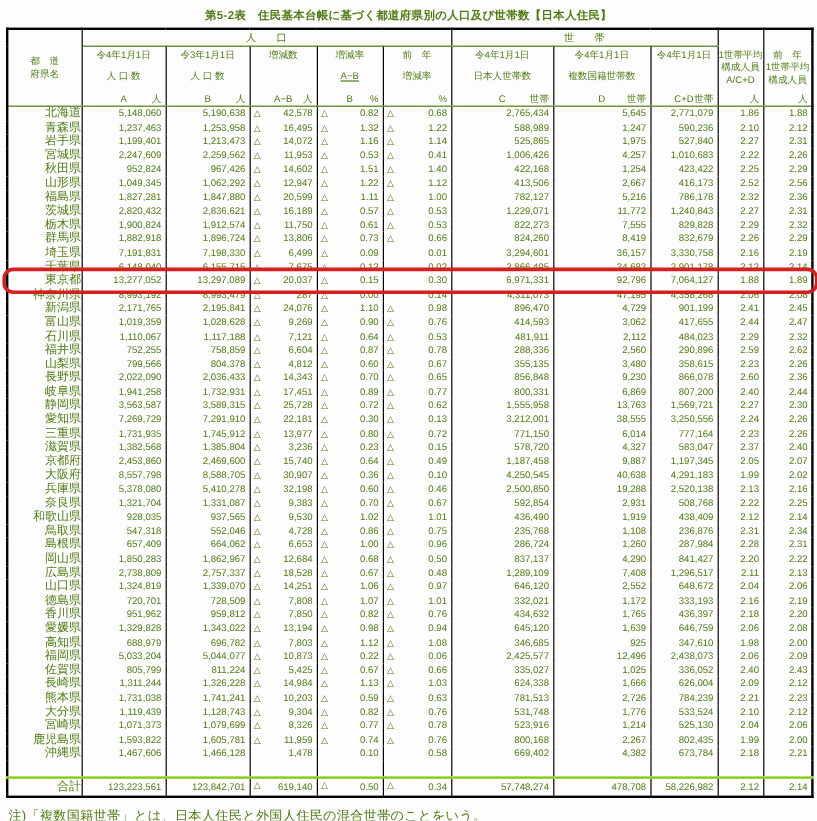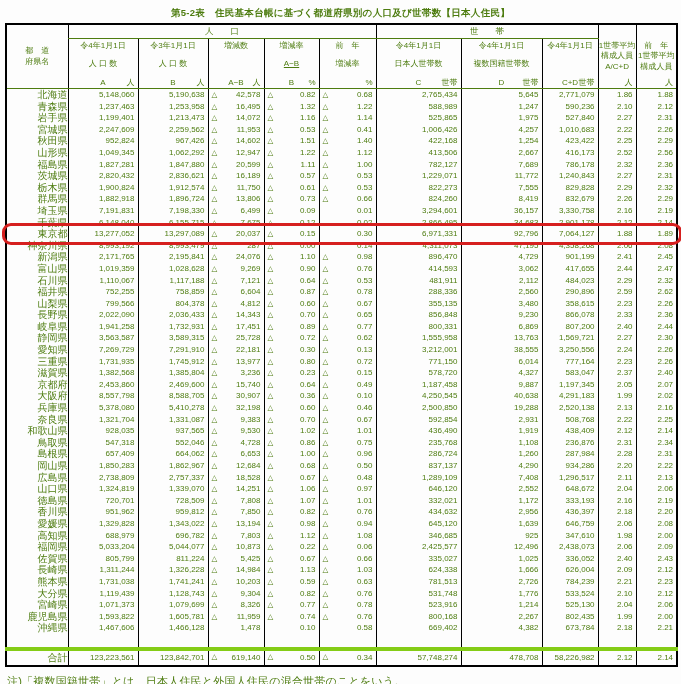--- a/index.html
+++ b/index.html
@@ -63,21 +63,21 @@
     white-space:nowrap;
     overflow:hidden;
   }
   tbody td.pref{text-align:right;font-size:10px;}
   tbody td.num{text-align:right;padding-right:3px;position:relative;}
   tbody td.num .tri{
     position:absolute;left:3px;top:0;
     font-size:7.5px;
   }
   tr.spacer-row td{height:13px;}
-  tr.total-row td{border-top:4px solid #84cc16;height:14px;margin-left:32px;}
+  tr.total-row td{border-top:2px solid #84cc16;height:14px;margin-left:32px;}
   .highlight-box{
     position:absolute;
     border:3px solid #d6201f;
     border-radius:9px;
     pointer-events:none;
     box-sizing:border-box;
   }
   .footnote{
     font-size:11px;
     margin:7px 0 0 7px;
@@ -279,21 +279,21 @@
           <td class="num">2.56</td>
         </tr>
         <tr>
           <td class="pref">福島県</td>
           <td class="num">1,827,281</td>
           <td class="num">1,847,880</td>
           <td class="num"><span class="tri">△</span>20,599</td>
           <td class="num"><span class="tri">△</span>1.11</td>
           <td class="num"><span class="tri">△</span>1.00</td>
           <td class="num">782,127</td>
-          <td class="num">7,689</td>
+          <td class="num">5,216</td>
           <td class="num">786,178</td>
           <td class="num">2.32</td>
           <td class="num">2.36</td>
         </tr>
         <tr>
           <td class="pref">茨城県</td>
           <td class="num">2,820,432</td>
           <td class="num">2,836,621</td>
           <td class="num"><span class="tri">△</span>16,189</td>
           <td class="num"><span class="tri">△</span>0.57</td>
@@ -450,21 +450,21 @@
         <tr>
           <td class="pref">長野県</td>
           <td class="num">2,022,090</td>
           <td class="num">2,036,433</td>
           <td class="num"><span class="tri">△</span>14,343</td>
           <td class="num"><span class="tri">△</span>0.70</td>
           <td class="num"><span class="tri">△</span>0.65</td>
           <td class="num">856,848</td>
           <td class="num">9,230</td>
           <td class="num">866,078</td>
-          <td class="num">2.33</td>
+          <td class="num">2.60</td>
           <td class="num">2.36</td>
         </tr>
         <tr>
           <td class="pref">岐阜県</td>
           <td class="num">1,941,258</td>
           <td class="num">1,732,931</td>
           <td class="num"><span class="tri">△</span>17,451</td>
           <td class="num"><span class="tri">△</span>0.89</td>
           <td class="num"><span class="tri">△</span>0.77</td>
           <td class="num">800,331</td>
@@ -618,21 +618,21 @@
         </tr>
         <tr>
           <td class="pref">岡山県</td>
           <td class="num">1,850,283</td>
           <td class="num">1,862,967</td>
           <td class="num"><span class="tri">△</span>12,684</td>
           <td class="num"><span class="tri">△</span>0.68</td>
           <td class="num"><span class="tri">△</span>0.50</td>
           <td class="num">837,137</td>
           <td class="num">4,290</td>
-          <td class="num">934,286</td>
+          <td class="num">841,427</td>
           <td class="num">2.20</td>
           <td class="num">2.22</td>
         </tr>
         <tr>
           <td class="pref">広島県</td>
           <td class="num">2,738,809</td>
           <td class="num">2,757,337</td>
           <td class="num"><span class="tri">△</span>18,528</td>
           <td class="num"><span class="tri">△</span>0.67</td>
           <td class="num"><span class="tri">△</span>0.48</td>
@@ -669,21 +669,21 @@
           <td class="num">2.19</td>
         </tr>
         <tr>
           <td class="pref">香川県</td>
           <td class="num">951,962</td>
           <td class="num">959,812</td>
           <td class="num"><span class="tri">△</span>7,850</td>
           <td class="num"><span class="tri">△</span>0.82</td>
           <td class="num"><span class="tri">△</span>0.76</td>
           <td class="num">434,632</td>
-          <td class="num">2,956</td>
+          <td class="num">1,765</td>
           <td class="num">436,397</td>
           <td class="num">2.18</td>
           <td class="num">2.20</td>
         </tr>
         <tr>
           <td class="pref">愛媛県</td>
           <td class="num">1,329,828</td>
           <td class="num">1,343,022</td>
           <td class="num"><span class="tri">△</span>13,194</td>
           <td class="num"><span class="tri">△</span>0.98</td>

